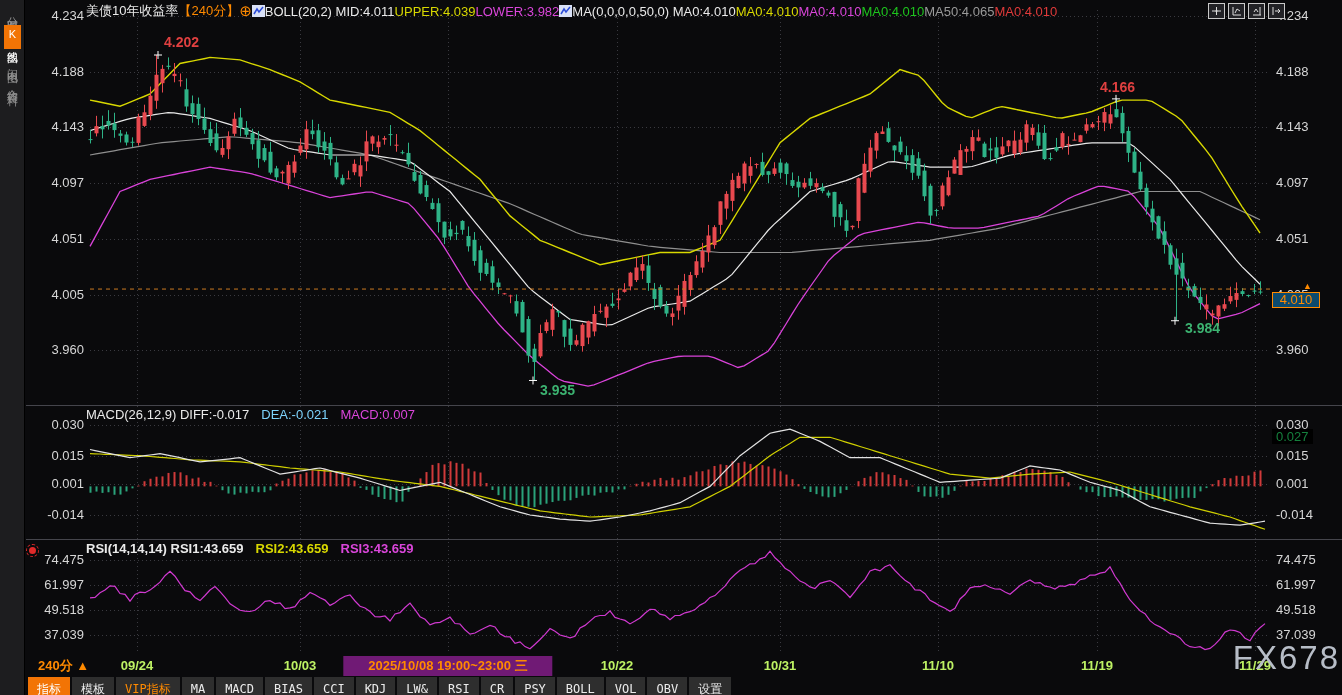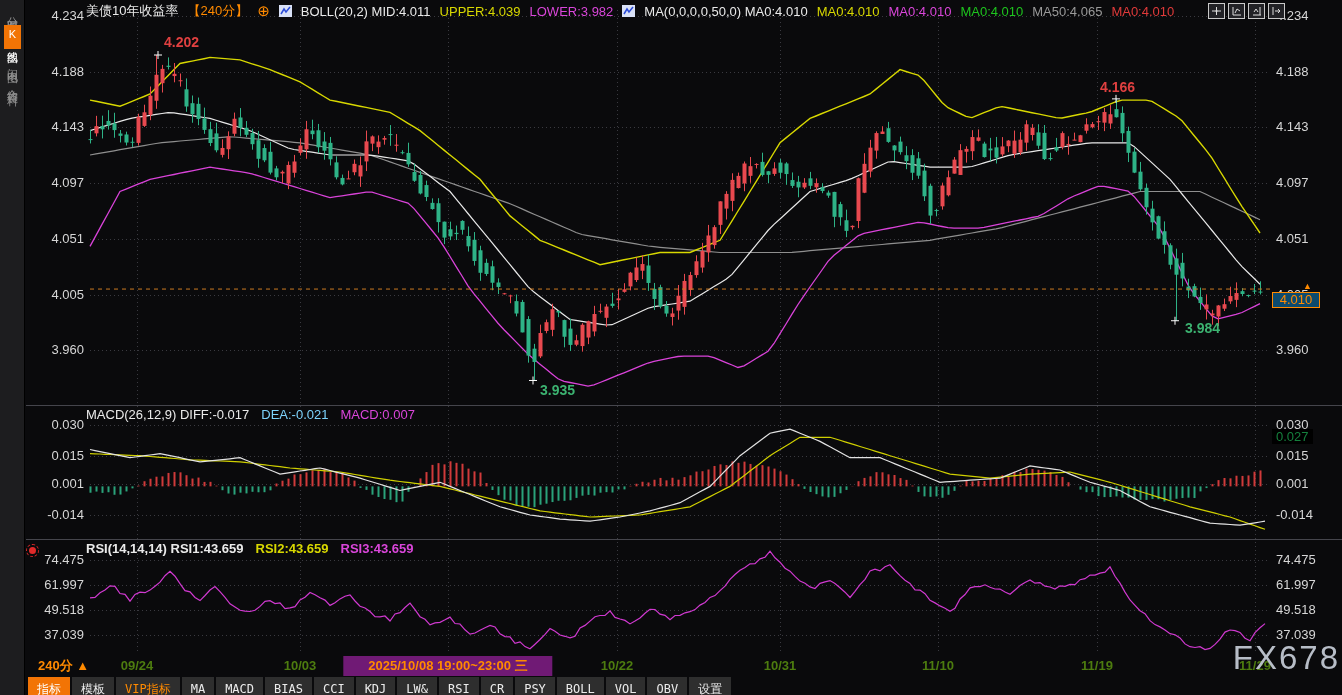--- a/index.html
+++ b/index.html
@@ -9,42 +9,42 @@
   .sidebar{position:absolute;left:0;top:0;width:25px;height:695px;background:#1d1d1f;
            border-right:1px solid #000;display:flex;flex-direction:column;align-items:center;
            padding-top:5px;box-sizing:border-box;gap:8px;}
   .side-tab{writing-mode:vertical-rl;text-orientation:upright;color:#909090;font-size:11px;
             letter-spacing:2px;padding:3px 2px;cursor:pointer;line-height:13px;}
   .side-tab.active{background:#f27405;color:#fff;}
   .main{position:absolute;left:26px;top:0;width:1316px;height:695px;}
   svg#chart{position:absolute;left:0;top:0;}
   svg text{font-family:"Liberation Sans",sans-serif;}
   
-  .chart-header{position:absolute;left:60px;top:3px;height:16px;display:flex;gap:9px;
+  .chart-header{position:absolute;left:60px;top:3px;height:16px;display:flex;
                 align-items:center;font-size:13px;white-space:nowrap;z-index:6;}
   .pane-header{position:absolute;left:60px;font-size:13px;display:flex;gap:12px;
                white-space:nowrap;z-index:6;}
   #macdHeader{top:407px;} #rsiHeader{top:541px;font-weight:bold;}
   .mini-icon{width:13px;height:12px;background:#d9e1f7;display:inline-block;}
   .linkplus{color:#ff8a00;font-size:15px;line-height:14px;}
   .topbtns{position:absolute;left:1182px;top:3px;display:flex;gap:3px;z-index:6;}
   .topbtn{width:15px;height:14px;border:1px solid #c9c9c9;background:#222226;display:flex;
           align-items:center;justify-content:center;cursor:pointer;}
   
   .price-badge{position:absolute;left:1246px;top:292px;width:46px;height:14px;border:1px solid #ff8a00;
                color:#ff8a00;background:#0c4a6e;font-size:13px;line-height:14px;text-align:center;z-index:7;}
   .price-arrow{position:absolute;left:1277px;top:281px;color:#ff8a00;font-size:9px;z-index:7;}
   .macd-badge{position:absolute;left:1246px;top:429px;color:#15803d;background:#000;font-size:13px;
               padding:0 4px;z-index:7;}
   .alarm{position:absolute;left:3px;top:547px;width:7px;height:7px;border-radius:50%;
          background:#e02a2a;outline:1px dashed #e02a2a;outline-offset:2px;z-index:6;}
   
   .timeline{position:absolute;left:0;top:655px;width:1316px;height:21px;}
   .tf-marker{position:absolute;left:12px;top:2px;color:#ff8a00;font-size:13px;font-weight:bold;}
-  .x-label{position:absolute;top:3px;transform:translateX(-50%);color:#4d7c0f;font-weight:bold;
+  .x-label{position:absolute;top:3px;transform:translateX(-50%);color:#bef264;font-weight:bold;
            font-size:13px;white-space:nowrap;}
   .x-label.highlight{background:#701a75;color:#ff8a00;padding:1px 25px;top:1px;}
   
   .toolbar{position:absolute;left:2px;top:677px;display:flex;gap:2px;z-index:6;}
   .tb-item{background:#2e2e2e;color:#ececec;font-size:12px;line-height:17px;padding:4px 9px;
            cursor:pointer;font-family:"DejaVu Sans Mono","DejaVu Sans",monospace;}
   .tb-item.active{background:#f27405;color:#fff;}
   .tb-item.vip{color:#ff8a00;}
   .watermark{position:absolute;right:2px;top:639px;font-size:33px;color:#b7bdc7;letter-spacing:2px;
              z-index:5;}

